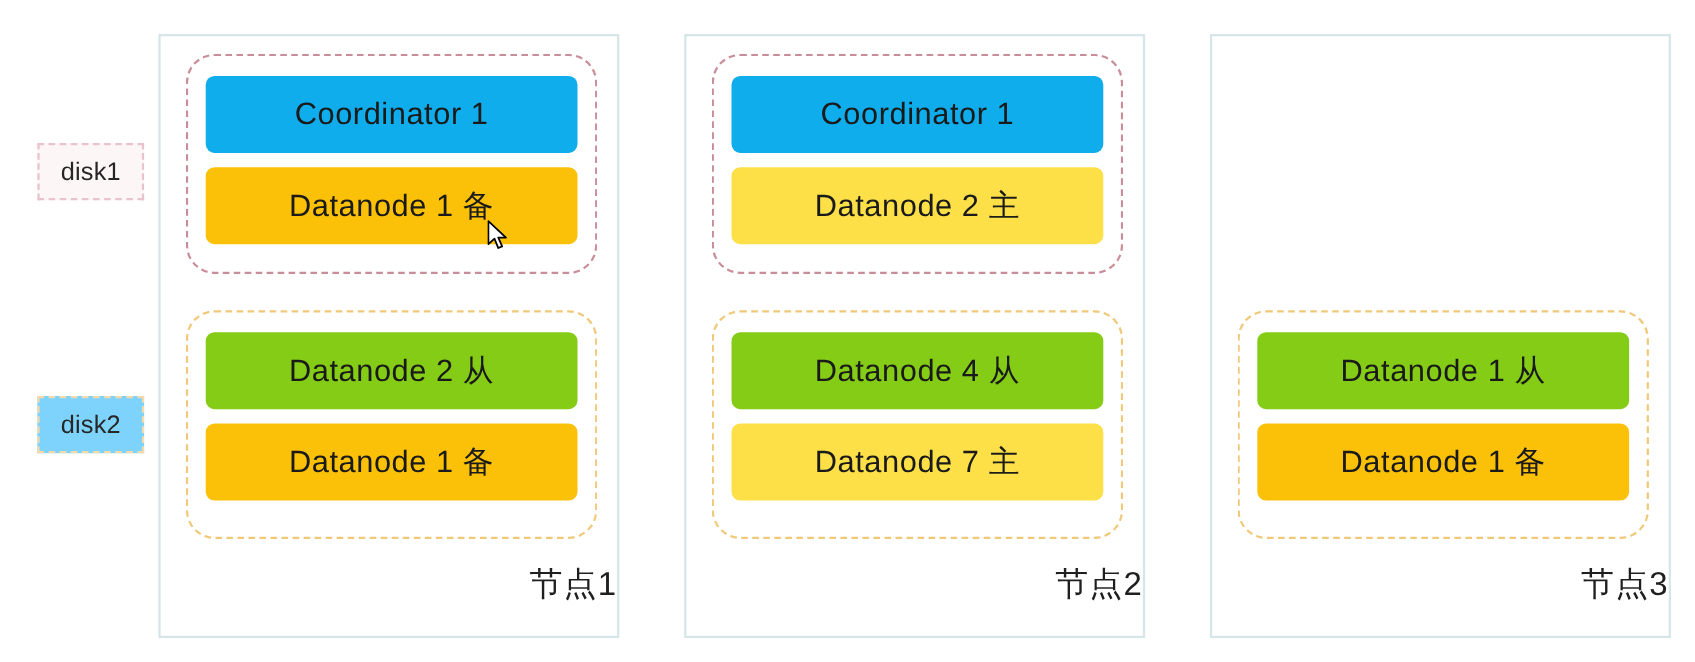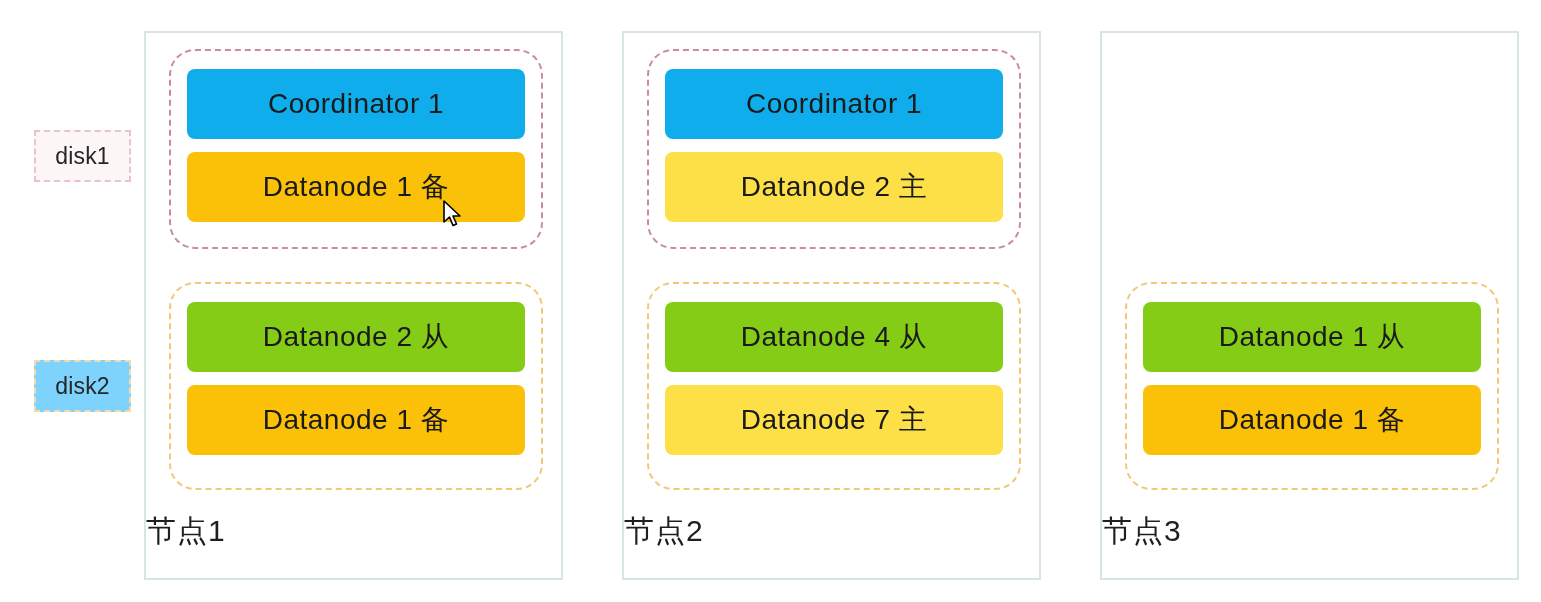--- a/index.html
+++ b/index.html
@@ -104,21 +104,21 @@
   .svc-amber  { background: #fbc108; }
   .svc-green  { background: #84cc16; }
   .svc-red    { background: #fde047; }
 
   
   .node-caption {
     position: absolute;
     left: 0;
     right: 0;
     top: 478px;
-    text-align: left;
+    text-align: right;
     font-size: 30px;
     color: #1f1f1f;
     letter-spacing: 1px;
   }
 
   
   #mouse-cursor {
     position: absolute;
     left: 443px;
     top: 200px;

